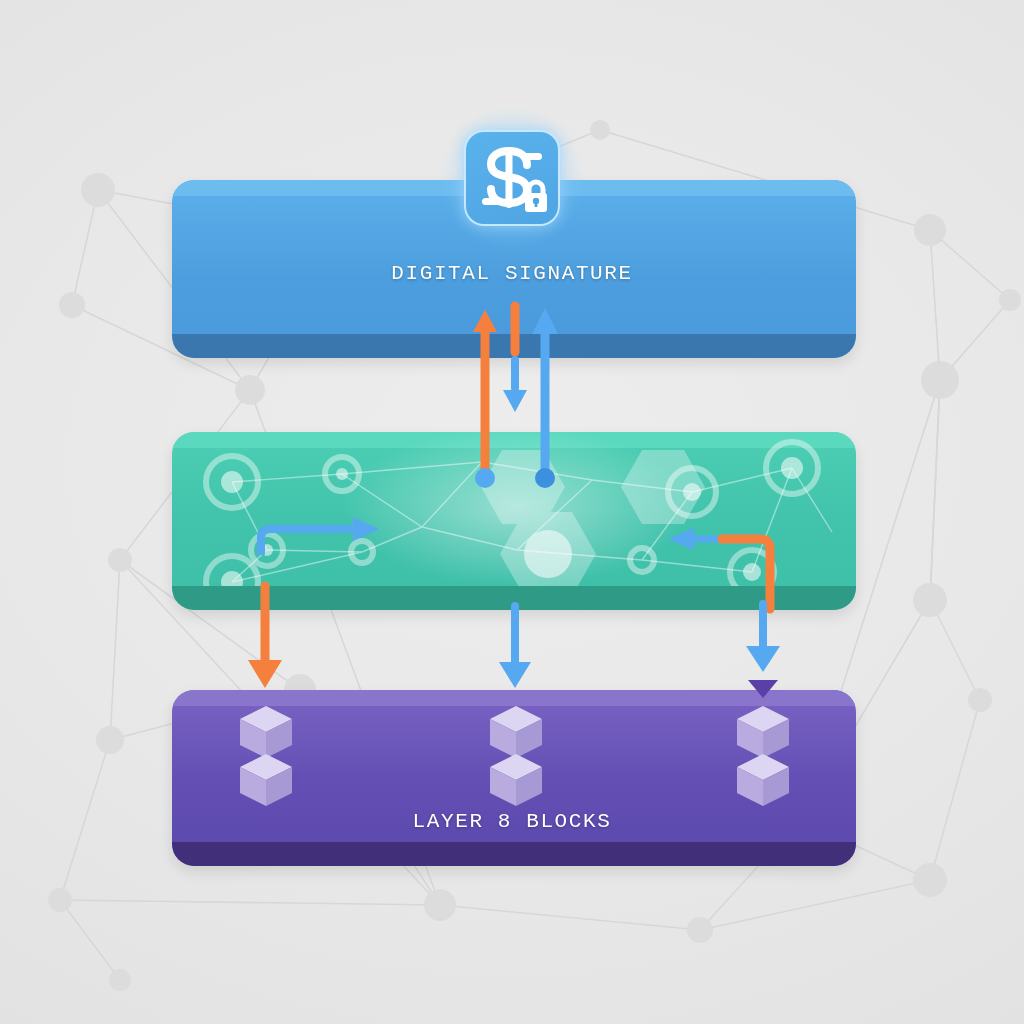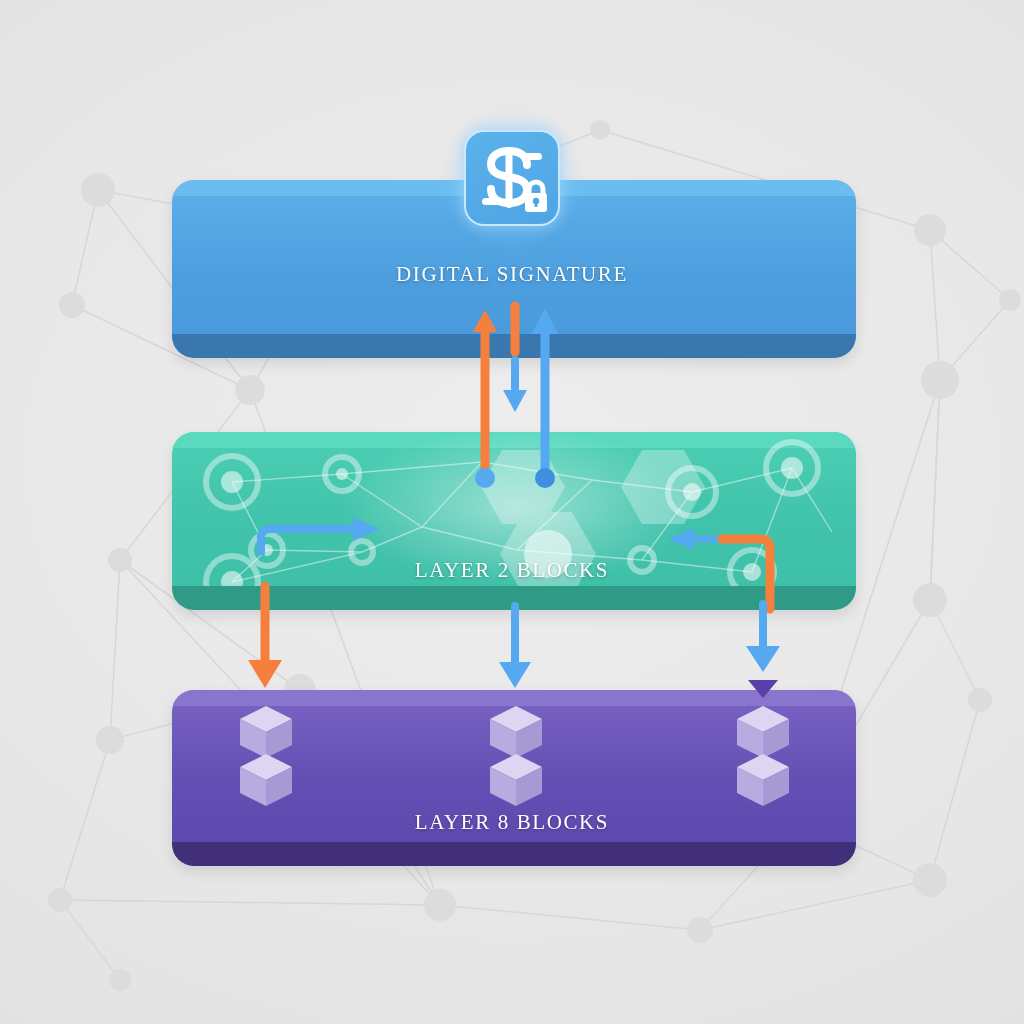--- a/index.html
+++ b/index.html
@@ -7,21 +7,21 @@
     padding: 0;
     background: #e9e9e9;
   }
   #canvas {
     position: relative;
     width: 1024px;
     height: 1024px;
     overflow: hidden;
     background:
       radial-gradient(ellipse 900px 700px at 50% 45%, #ededed 0%, #e8e8e8 55%, #e2e2e2 100%);
-    font-family: Liberation Serif, serif;
+    font-family: Liberation Mono, monospace;
   }
 
   
   #bg-network {
     position: absolute;
     inset: 0;
     width: 1024px;
     height: 1024px;
     pointer-events: none;
   }
@@ -251,21 +251,20 @@
           <circle cx="580" cy="140" r="9"></circle>
           <circle cx="170" cy="42" r="6"></circle>
           <circle cx="95" cy="118" r="6"></circle>
           <circle cx="520" cy="60" r="9"></circle>
           <circle cx="376" cy="122" r="24"></circle>
         </g>
       </svg>
       <div class="bar-bottom-shade"></div>
     </div>
   </div>
-  <div class="layer-label" style="top:558px;">LAYER 2 BLOCKS</div>
 
   <div class="layer-bar" id="bar-layer1">
     <div class="bar-face">
       <div class="bar-top-highlight"></div>
       <div class="bar-bottom-shade"></div>
     </div>
   </div>
   <div class="layer-label" style="top:810px;">LAYER 8 BLOCKS</div>
 
   <svg class="cube-group" style="left:236px; top:700px; width:72px; height:110px;" viewBox="0 0 72 110">

